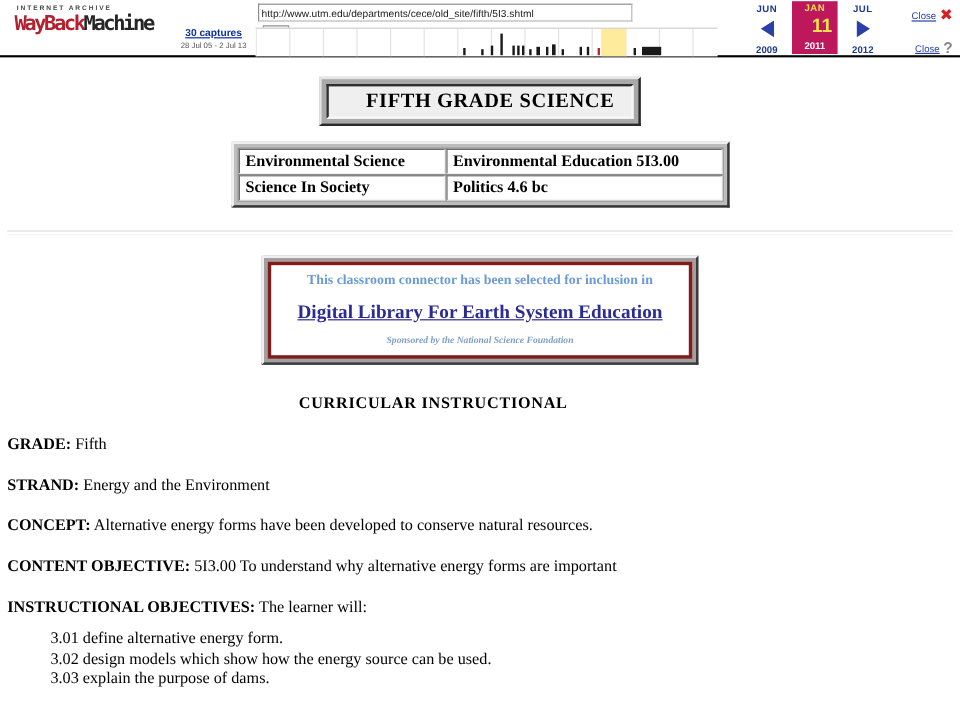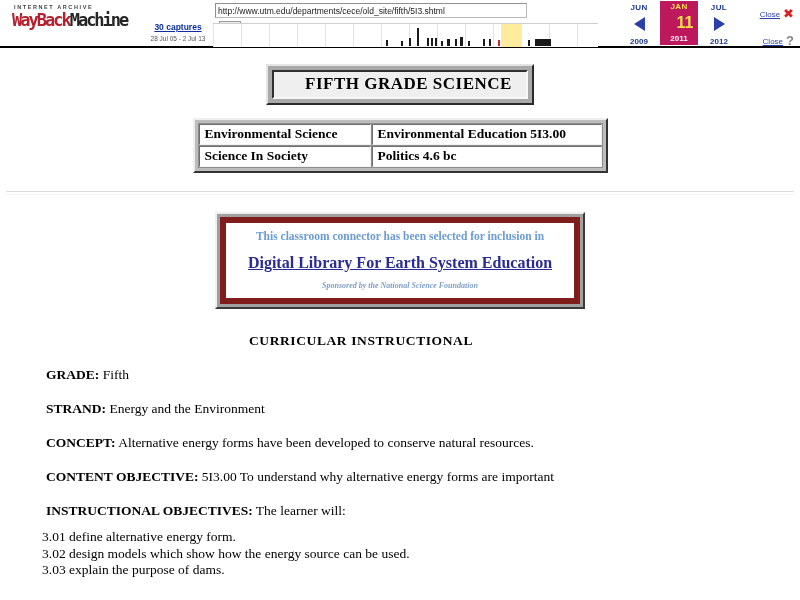--- a/index.html
+++ b/index.html
@@ -337,21 +337,21 @@
     display: inline-block;
     background: #a0a0a0;
     padding: 3px;
     border-top: 2px solid #efefef;
     border-left: 2px solid #efefef;
     border-right: 2px solid #3a3a3a;
     border-bottom: 2px solid #3a3a3a;
   }
   #dlese-inner {
     background: #ffffff;
-    border: 6px solid #7f1d1d;
+    border: 3px solid #7f1d1d;
     width: 340px;
     padding: 6px 4px 7px 4px;
   }
   #dlese-line1 {
     font-family: "Liberation Serif", "DejaVu Serif", serif;
     font-weight: bold;
     font-size: 11.5px;
     color: #6b9bd2;
     line-height: 15px;
     white-space: nowrap;
@@ -388,21 +388,20 @@
     text-align: center;
     font-weight: bold;
     font-size: 13.5px;
     letter-spacing: 0.6px;
     margin: 0 0 0 0;
     padding-right: 78px;
   }
   .field-row {
     margin-top: 18px;
     line-height: 16px;
-    margin-left: 40px;
   }
   .field-label {
     font-weight: bold;
   }
   .field-value { }
   #objectives-list {
     margin: 10px 0 0 0;
     padding: 0 0 0 36px;
     list-style: none;
     line-height: 16.5px;

